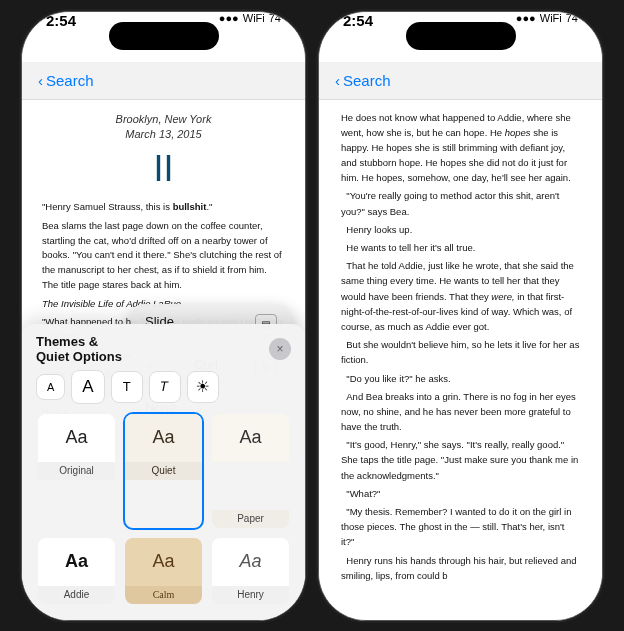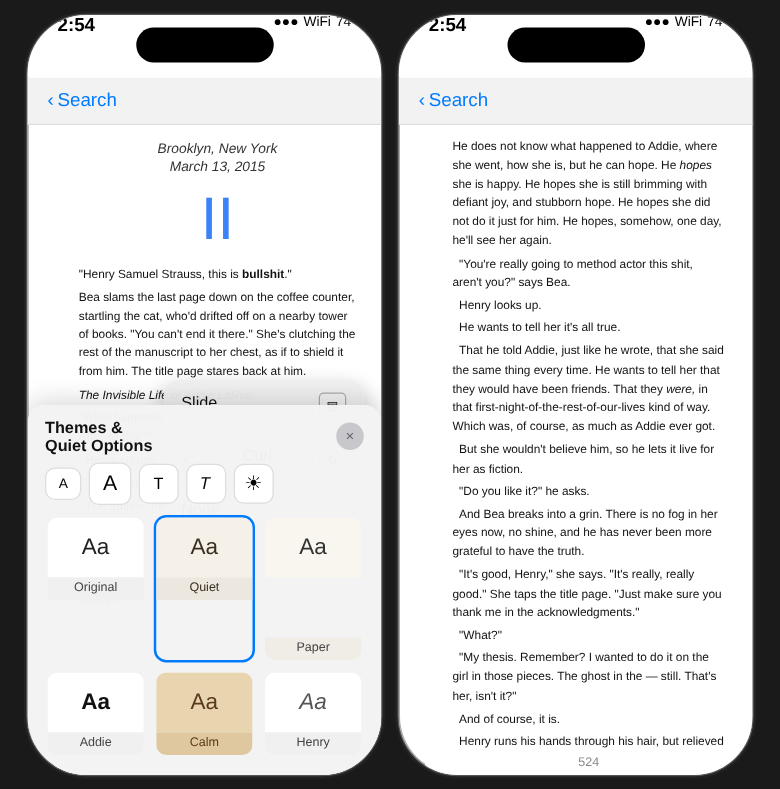--- a/index.html
+++ b/index.html
@@ -106,22 +106,22 @@
     }
 
     .book-location {
       font-size: 11px;
       font-style: italic;
       color: #333;
       line-height: 1.4;
     }
 
     .chapter-number {
-      font-size: 48px;
-      color: #3b82f6;
+      font-size: 36px;
+      color: #0c4a6e;
       font-weight: 300;
       text-align: center;
       margin: 6px 0;
     }
 
     .book-text {
       font-size: 9.5px;
       line-height: 1.55;
       color: #111;
     }
@@ -285,21 +285,21 @@
     .theme-quiet .theme-preview { background: #f5f0e8; color: #3a3020; }
     .theme-quiet .theme-label { background: #ece7df; color: #3a3020; }
 
     .theme-paper .theme-preview { background: #f9f6ef; color: #333; }
     .theme-paper .theme-label { background: #f0ede6; margin-top: 48px; }
 
     .theme-bold .theme-preview { background: #fff; color: #111; font-weight: 900; }
     .theme-bold .theme-label { background: #f0f0f0; }
 
     .theme-calm .theme-preview { background: #e8d5b0; color: #5a3a1a; }
-    .theme-calm .theme-label { background: #dfc8a0; color: #5a3a1a; }
+    .theme-calm .theme-label { background: #dfc8a0; color: #5a3a1a; font-family: Liberation Serif, serif; }
 
     .theme-focus .theme-preview { background: #fff; color: #555; font-style: italic; }
     .theme-focus .theme-label { background: #f0f0f0; }
 
     
     .right-book-content {
       flex: 1;
       background: #fff;
       overflow: hidden;
       padding: 10px 22px;
@@ -330,21 +330,20 @@
       flex-direction: column;
       height: 100%;
     }
 
     .content-area {
       flex: 1;
       position: relative;
       overflow: hidden;
       display: flex;
       flex-direction: column;
-      padding-left: 21px;
     }
   </style>
 </head>
 <body>
 
 <div class="phones-container">
 
   <div class="phone">
     <div class="phone-inner">
       <div class="status-bar">
@@ -478,23 +477,21 @@
             <p>&nbsp;&nbsp;"You're really going to method actor this shit, aren't you?" says Bea.</p>
             <p>&nbsp;&nbsp;Henry looks up.</p>
             <p>&nbsp;&nbsp;He wants to tell her it's all true.</p>
             <p>&nbsp;&nbsp;That he told Addie, just like he wrote, that she said the same thing every time. He wants to tell her that they would have been friends. That they <span class="italic">were,</span> in that first-night-of-the-rest-of-our-lives kind of way. Which was, of course, as much as Addie ever got.</p>
             <p>&nbsp;&nbsp;But she wouldn't believe him, so he lets it live for her as fiction.</p>
             <p>&nbsp;&nbsp;"Do you like it?" he asks.</p>
             <p>&nbsp;&nbsp;And Bea breaks into a grin. There is no fog in her eyes now, no shine, and he has never been more grateful to have the truth.</p>
             <p>&nbsp;&nbsp;"It's good, Henry," she says. "It's really, really good." She taps the title page. "Just make sure you thank me in the acknowledgments."</p>
             <p>&nbsp;&nbsp;"What?"</p>
             <p>&nbsp;&nbsp;"My thesis. Remember? I wanted to do it on the girl in those pieces. The ghost in the — still. That's her, isn't it?"</p>
-            <p>&nbsp;&nbsp;And of course, it is.</p>
             <p>&nbsp;&nbsp;Henry runs his hands through his hair, but relieved and smiling, lips, from could b</p>
 
           </div>
         </div>
-        <div class="page-number">524</div>
       </div>
     </div>
   </div>
 
 </div>
 
 </body></html>

